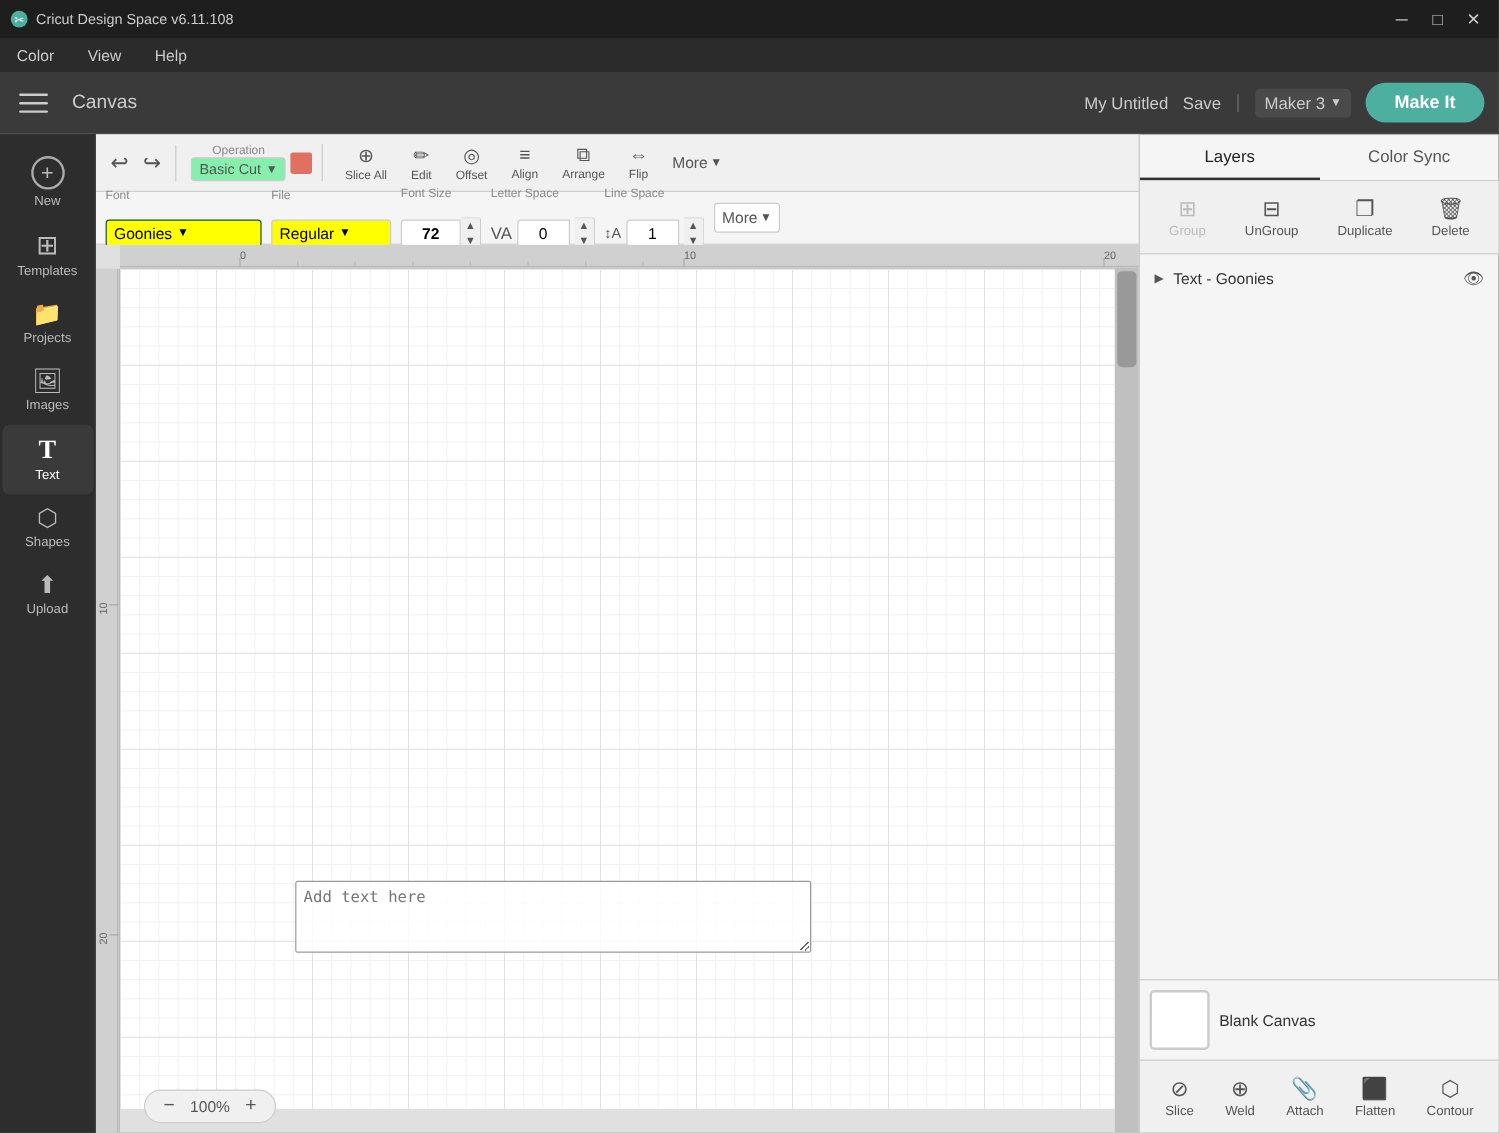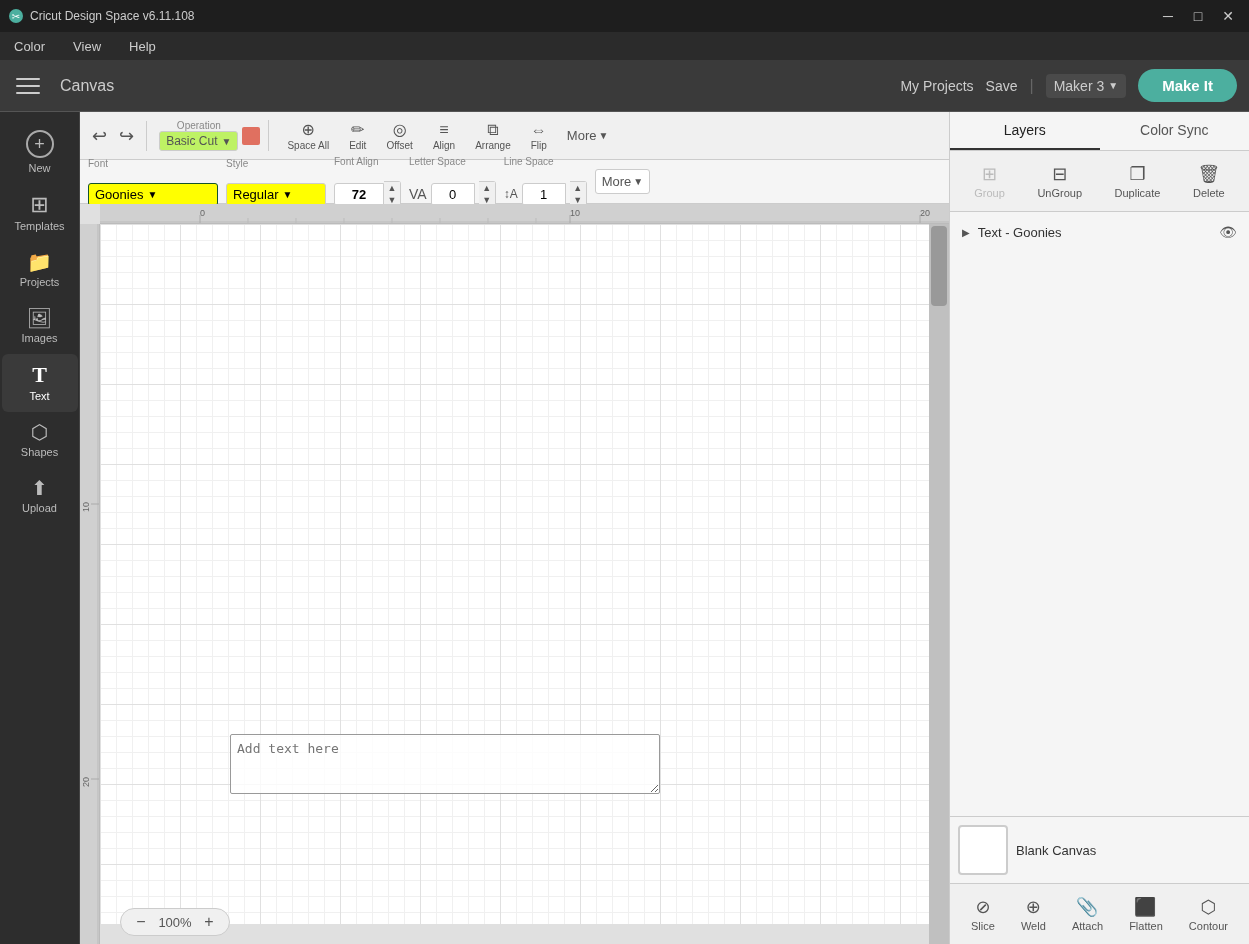--- a/index.html
+++ b/index.html
@@ -99,21 +99,21 @@
       border-bottom: 1px solid #ccc;
       flex-shrink: 0;
     }
     .toolbar-group { display: flex; align-items: center; gap: 4px; border-right: 1px solid #ccc; padding-right: 8px; margin-right: 4px; }
     .toolbar-group:last-child { border-right: none; }
     .toolbar-btn { display: flex; flex-direction: column; align-items: center; cursor: pointer; padding: 2px 6px; border-radius: 3px; color: #555; font-size: 10px; gap: 1px; }
     .toolbar-btn-icon { font-size: 16px; }
     .undo-redo { font-size: 18px; color: #555; cursor: pointer; padding: 4px; border-radius: 3px; }
     .operation-group { display: flex; flex-direction: column; font-size: 11px; color: #555; align-items: center; }
     .operation-label { font-size: 10px; color: #888; }
-    .operation-select { display: flex; align-items: center; gap: 4px; background: #bef264; border: 1px solid #ccc; border-radius: 3px; padding: 2px 6px; cursor: pointer; font-size: 12px; }
+    .operation-select { display: flex; align-items: center; gap: 4px; background: #86efac; border: 1px solid #ccc; border-radius: 3px; padding: 2px 6px; cursor: pointer; font-size: 12px; }
     .edit-icon { width: 18px; height: 18px; background: #e07060; border-radius: 2px; }
     .more-btn { display: flex; align-items: center; gap: 2px; color: #555; cursor: pointer; font-size: 13px; padding: 4px 6px; border-radius: 3px; }
 
     
     #font-toolbar {
       height: 44px;
       background: #f5f5f5;
       display: flex;
       align-items: center;
       padding: 0 8px;
@@ -223,21 +223,21 @@
       background-image:
         linear-gradient(to right, #e0e0e0 1px, transparent 1px),
         linear-gradient(to bottom, #e0e0e0 1px, transparent 1px),
         linear-gradient(to right, #f0f0f0 1px, transparent 1px),
         linear-gradient(to bottom, #f0f0f0 1px, transparent 1px);
       background-size: 80px 80px, 80px 80px, 16px 16px, 16px 16px;
     }
     #text-box-container {
       position: absolute;
       top: 510px;
-      left: 130px;
+      left: 146px;
       width: 430px;
     }
     #text-box {
       width: 100%;
       height: 60px;
       border: 1px solid #999;
       border-radius: 2px;
       padding: 6px;
       font-size: 13px;
       color: #999;
@@ -403,21 +403,21 @@
 </div>
 
 <div id="header">
   <div id="hamburger">
     <div class="ham-line"></div>
     <div class="ham-line"></div>
     <div class="ham-line"></div>
   </div>
   <span id="canvas-label">Canvas</span>
   <div id="header-right">
-    <span id="my-projects-btn">My Projects</span>
+    <span id="my-projects-btn">My Untitled</span>
     <span id="save-btn">Save</span>
     <span id="divider">|</span>
     <div id="machine-selector">
       <span>Maker 3</span>
       <span style="font-size:10px;">▼</span>
     </div>
     <button id="make-it-btn">Make It</button>
   </div>
 </div>
 
@@ -469,21 +469,21 @@
           <div class="operation-select">
             <span>Basic Cut</span>
             <span class="chevron">▼</span>
           </div>
         </div>
         <div class="edit-icon"></div>
       </div>
 
       <div class="toolbar-btn">
         <span class="toolbar-btn-icon">⊕</span>
-        <span>Space All</span>
+        <span>Slice All</span>
       </div>
 
       <div class="toolbar-btn">
         <span class="toolbar-btn-icon">✏</span>
         <span>Edit</span>
       </div>
 
       <div class="toolbar-btn">
         <span class="toolbar-btn-icon">◎</span>
         <span>Offset</span>
@@ -514,29 +514,29 @@
 
       <div class="font-section">
         <span class="font-label">Font</span>
         <div class="font-select yellow-select">
           <span>Goonies</span>
           <span class="chevron">▼</span>
         </div>
       </div>
 
       <div class="font-section">
-        <span class="font-label">Style</span>
+        <span class="font-label">File</span>
         <div class="style-select yellow-select">
           <span>Regular</span>
           <span class="chevron">▼</span>
         </div>
       </div>
 
       <div class="font-section">
-        <span class="font-label">Font Align</span>
+        <span class="font-label">Font Size</span>
         <div class="font-size-group">
           <input class="font-size-input" type="text" value="72" style="">
           <div class="spinners">
             <div class="spinner-btn">▲</div>
             <div class="spinner-btn">▼</div>
           </div>
         </div>
       </div>
 
       <div class="font-section">

